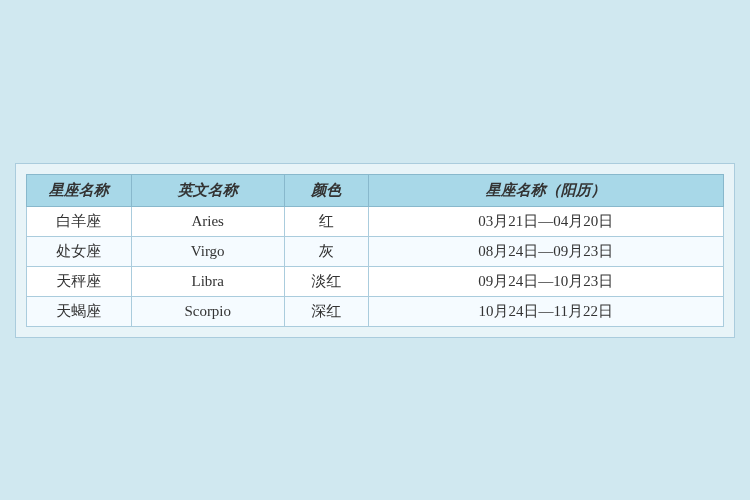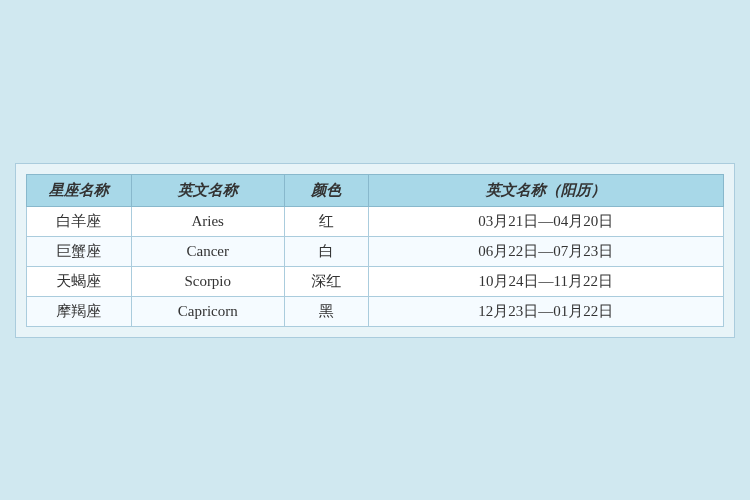--- a/index.html
+++ b/index.html
@@ -61,43 +61,43 @@
 </head>
 <body>
 
 <div class="container">
   <table>
     <thead>
       <tr>
         <th class="col-chinese">星座名称</th>
         <th class="col-english">英文名称</th>
         <th class="col-color">颜色</th>
-        <th class="col-date">英文名称（阳历）</th>
+        <th class="col-date">星座名称（阳历）</th>
       </tr>
     </thead>
     <tbody id="table-body">
     <tr>
           <td>白羊座</td>
           <td>Aries</td>
           <td>红</td>
           <td>03月21日—04月20日</td>
         </tr>
         <tr>
-          <td>巨蟹座</td>
-          <td>Cancer</td>
-          <td>白</td>
-          <td>06月22日—07月23日</td>
+          <td>处女座</td>
+          <td>Virgo</td>
+          <td>灰</td>
+          <td>08月24日—09月23日</td>
+        </tr>
+        <tr>
+          <td>天秤座</td>
+          <td>Libra</td>
+          <td>淡红</td>
+          <td>09月24日—10月23日</td>
         </tr>
         <tr>
           <td>天蝎座</td>
           <td>Scorpio</td>
           <td>深红</td>
           <td>10月24日—11月22日</td>
         </tr>
-        <tr>
-          <td>摩羯座</td>
-          <td>Capricorn</td>
-          <td>黑</td>
-          <td>12月23日—01月22日</td>
-        </tr>
       </tbody>
   </table>
 </div>
 
 </body></html>

